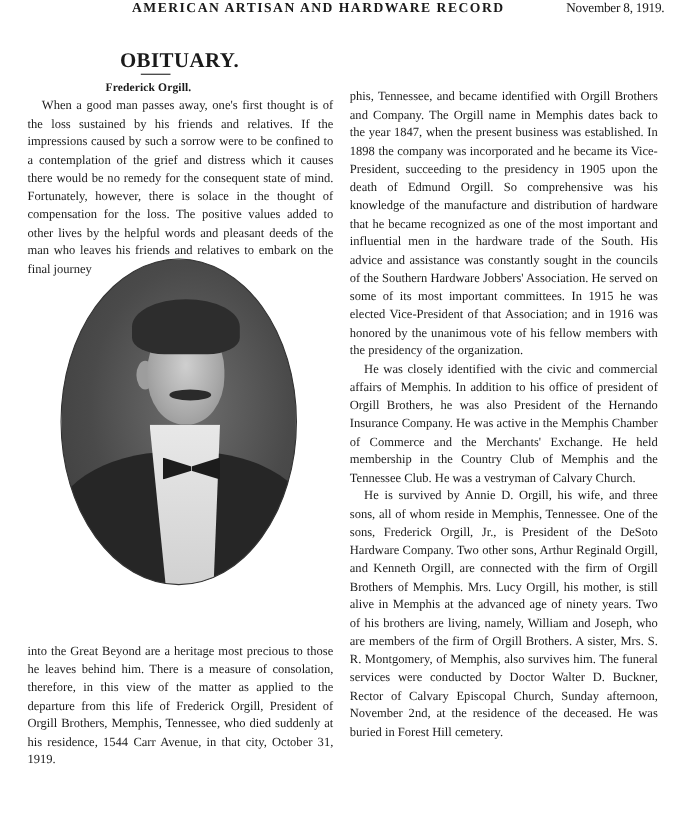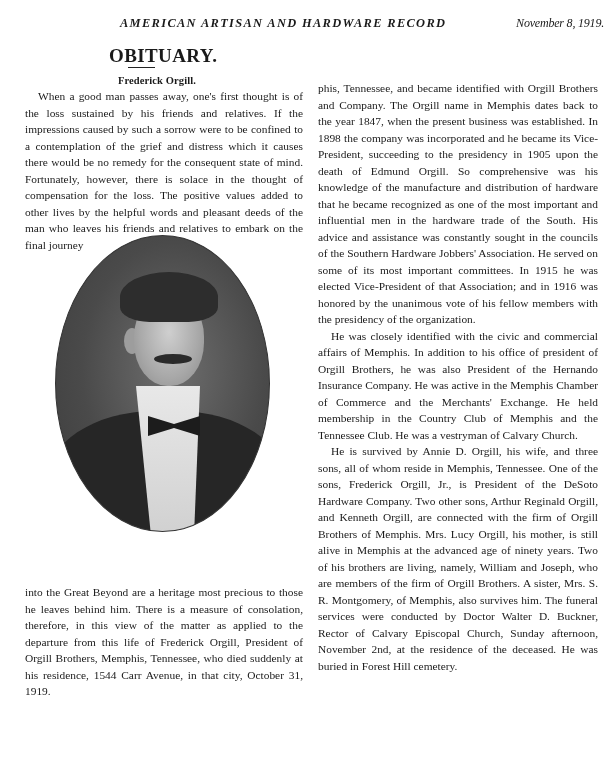--- a/index.html
+++ b/index.html
@@ -1,31 +1,31 @@
 <!DOCTYPE html>
 <html><head>
 <meta charset="utf-8">
 <style>
   html, body { margin: 0; padding: 0; }
   body {
     width: 612px; height: 763px; background: #fff; position: relative; overflow: hidden;
     font-family: "Liberation Serif", "DejaVu Serif", serif; color: #1a1a1a;
   }
   .header {
-    position: absolute; top: 16px; left: 120px; width: 490px; height: 16px;
-    font-size: 12.4px; white-space: nowrap; font-style: italic;
+    position: absolute; top: 0; left: 120px; width: 490px; height: 16px;
+    font-size: 12.4px; white-space: nowrap;
   }
   .header .pub { position: absolute; left: 0; top: 0; font-weight: bold; letter-spacing: 1.35px; }
   .header .date { position: absolute; right: 6px; top: 0; font-size: 12px; letter-spacing: -0.2px; text-align: center; }
   .title {
     position: absolute; top: 45px; left: 109px; font-weight: bold; font-size: 19px; letter-spacing: 0.4px;
   }
   .rule { position: absolute; top: 67px; left: 128px; width: 27px; height: 1px; background: #222; }
   .subtitle {
-    position: absolute; top: 75px; left: 118px; font-weight: bold; font-size: 10.5px; letter-spacing: 0.1px;
+    position: absolute; top: 75px; left: 96px; font-weight: bold; font-size: 10.5px; letter-spacing: 0.1px;
   }
   .col {
     position: absolute; font-size: 11.4px; line-height: 16.5px; text-align: justify;
     hyphens: none;
   }
   .col p { margin: 0; text-indent: 13px; }
   .col p.cont { text-indent: 0; }
   .col-left-top { top: 88px; left: 25px; width: 278px; }
   .col-left-bottom { top: 563px; left: 25px; width: 278px; margin-top: 21px; }
   .col-right { top: 80px; left: 318px; width: 280px; }

